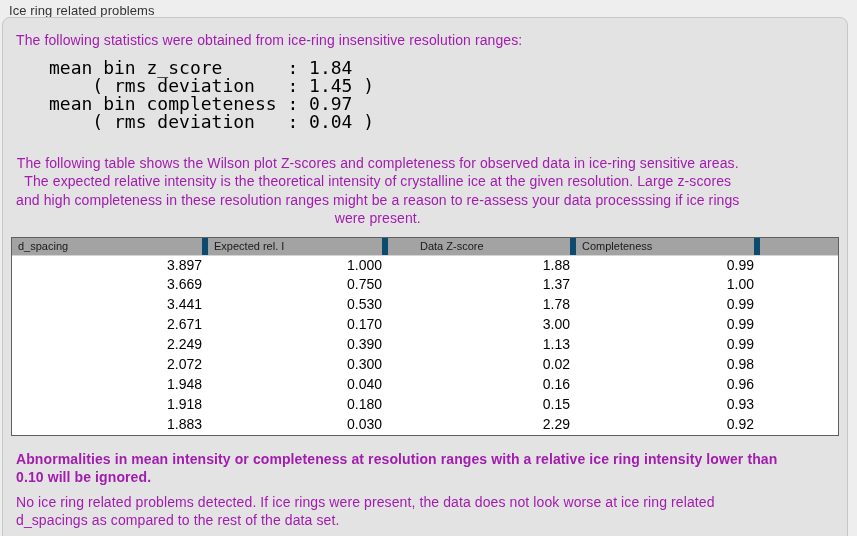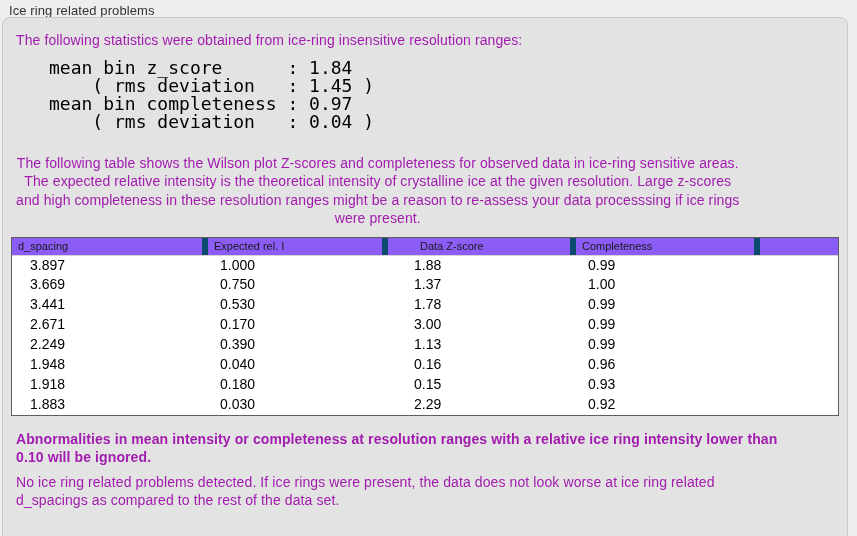--- a/index.html
+++ b/index.html
@@ -50,21 +50,21 @@
   .ice-table {
     margin-top: 9px;
     margin-left: 8px;
     width: 828px;
     background: #ffffff;
     border: 1px solid #5f5f5f;
   }
   .thead {
     display: flex;
     height: 18px;
-    background: #8b5cf6;
+    background: #a3a3a3;
     border-bottom: 1px solid #d4d4d4;
   }
   .th {
     font-size: 11px;
     color: #1a1a1a;
     line-height: 17px;
     padding-left: 6px;
     overflow: hidden;
     white-space: nowrap;
   }
@@ -72,20 +72,21 @@
   .trow {
     display: flex;
     height: 19.9px;
   }
   .td {
     font-size: 14px;
     line-height: 19.9px;
     padding-left: 18px;
     overflow: hidden;
     white-space: nowrap;
+    text-align: right;
   }
   .c0 { width: 190px; }
   .c1 { width: 180px; }
   .c2 { width: 188px; padding-left: 32px; }
   .c3 { width: 184px; }
   .c4 { flex: 1; }
   .note { margin-top: 14px; font-weight: bold; }
   .conclusion { margin-top: 6px; }
 </style>
 </head>
@@ -147,20 +148,27 @@
         <div class="td c4"></div>
       </div>
       <div class="trow">
         <div class="td c0">2.249</div>
         <div class="td c1">0.390</div>
         <div class="td c2">1.13</div>
         <div class="td c3">0.99</div>
         <div class="td c4"></div>
       </div>
       <div class="trow">
+        <div class="td c0">2.072</div>
+        <div class="td c1">0.300</div>
+        <div class="td c2">0.02</div>
+        <div class="td c3">0.98</div>
+        <div class="td c4"></div>
+      </div>
+      <div class="trow">
         <div class="td c0">1.948</div>
         <div class="td c1">0.040</div>
         <div class="td c2">0.16</div>
         <div class="td c3">0.96</div>
         <div class="td c4"></div>
       </div>
       <div class="trow">
         <div class="td c0">1.918</div>
         <div class="td c1">0.180</div>
         <div class="td c2">0.15</div>

